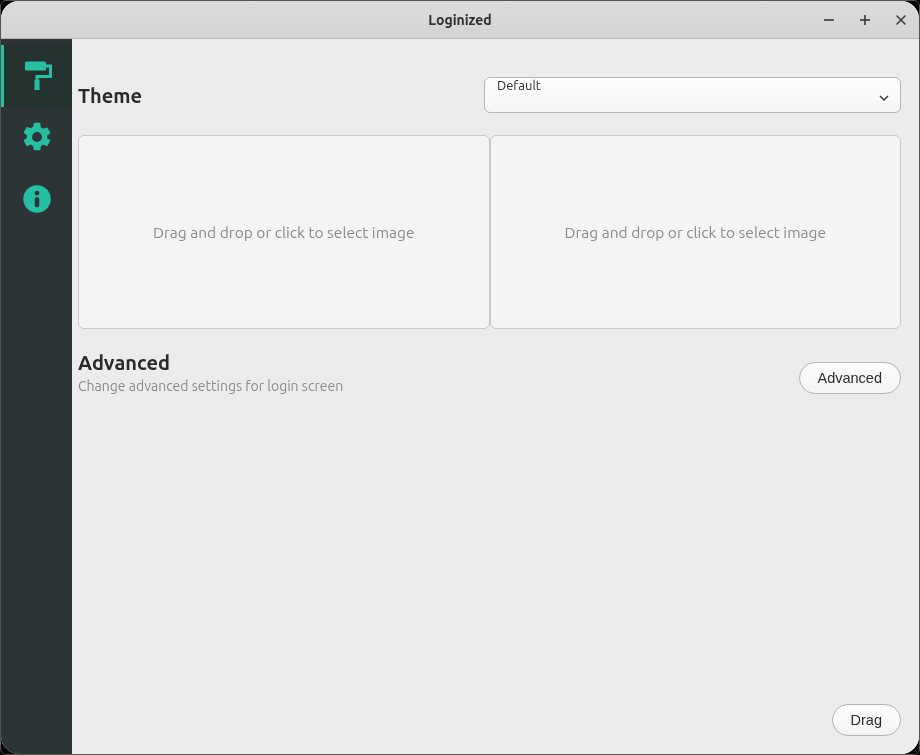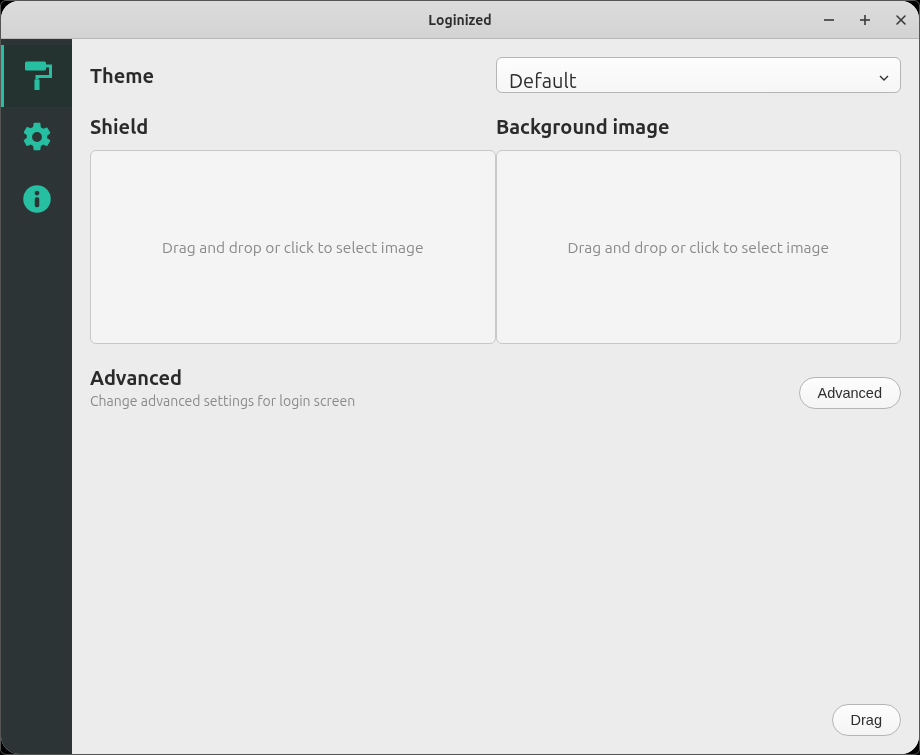--- a/index.html
+++ b/index.html
@@ -86,24 +86,25 @@
       top: 0;
       bottom: 0;
       width: 3px;
       background: #26bfa1;
     }
     .sidebar-icon {
       color: #26bfa1;
     }
     .main {
       flex: 1;
-      padding: 18px 18px 18px 18px;
+      padding: 18px 18px 18px 6px;
       display: flex;
       flex-direction: column;
       background: #ececec;
+      margin-top: 20px;
     }
     .row-theme {
       display: flex;
       align-items: center;
       margin-bottom: 22px;
     }
     .section-label {
       font-size: 20px;
       font-weight: 600;
       color: #2a2a2a;
@@ -113,24 +114,24 @@
       flex: 1;
       position: relative;
     }
     .select {
       width: 100%;
       height: 36px;
       border: 1px solid #b5b5b5;
       border-radius: 6px;
       background: linear-gradient(to bottom, #fdfdfd, #f6f6f6);
       padding: 0 34px 0 12px;
-      font-size: 20px;
+      font-size: 13px;
       color: #2e2e2e;
       display: flex;
-      align-items: flex-end;
+      align-items: flex-start;
       cursor: pointer;
     }
     .select-caret {
       position: absolute;
       right: 12px;
       top: 50%;
       transform: translateY(-50%);
       color: #444;
       pointer-events: none;
     }
@@ -252,28 +253,20 @@
             <span>Default</span>
           </div>
           <span class="select-caret">
             <svg width="10" height="6" viewBox="0 0 10 6">
                 <path d="M1 1 L5 5 L9 1" stroke="#333" stroke-width="1.4" fill="none"></path>
               </svg>
           </span>
         </div>
       </div>
 
-      <div class="row-labels">
-        <div class="col">
-          <div class="section-label">Shield</div>
-        </div>
-        <div class="col">
-          <div class="section-label">Background image</div>
-        </div>
-      </div>
 
       <div class="row-dropzones">
         <div class="dropzone">
           <span>Drag and drop or click to select image</span>
         </div>
         <div class="dropzone">
           <span>Drag and drop or click to select image</span>
         </div>
       </div>
 

